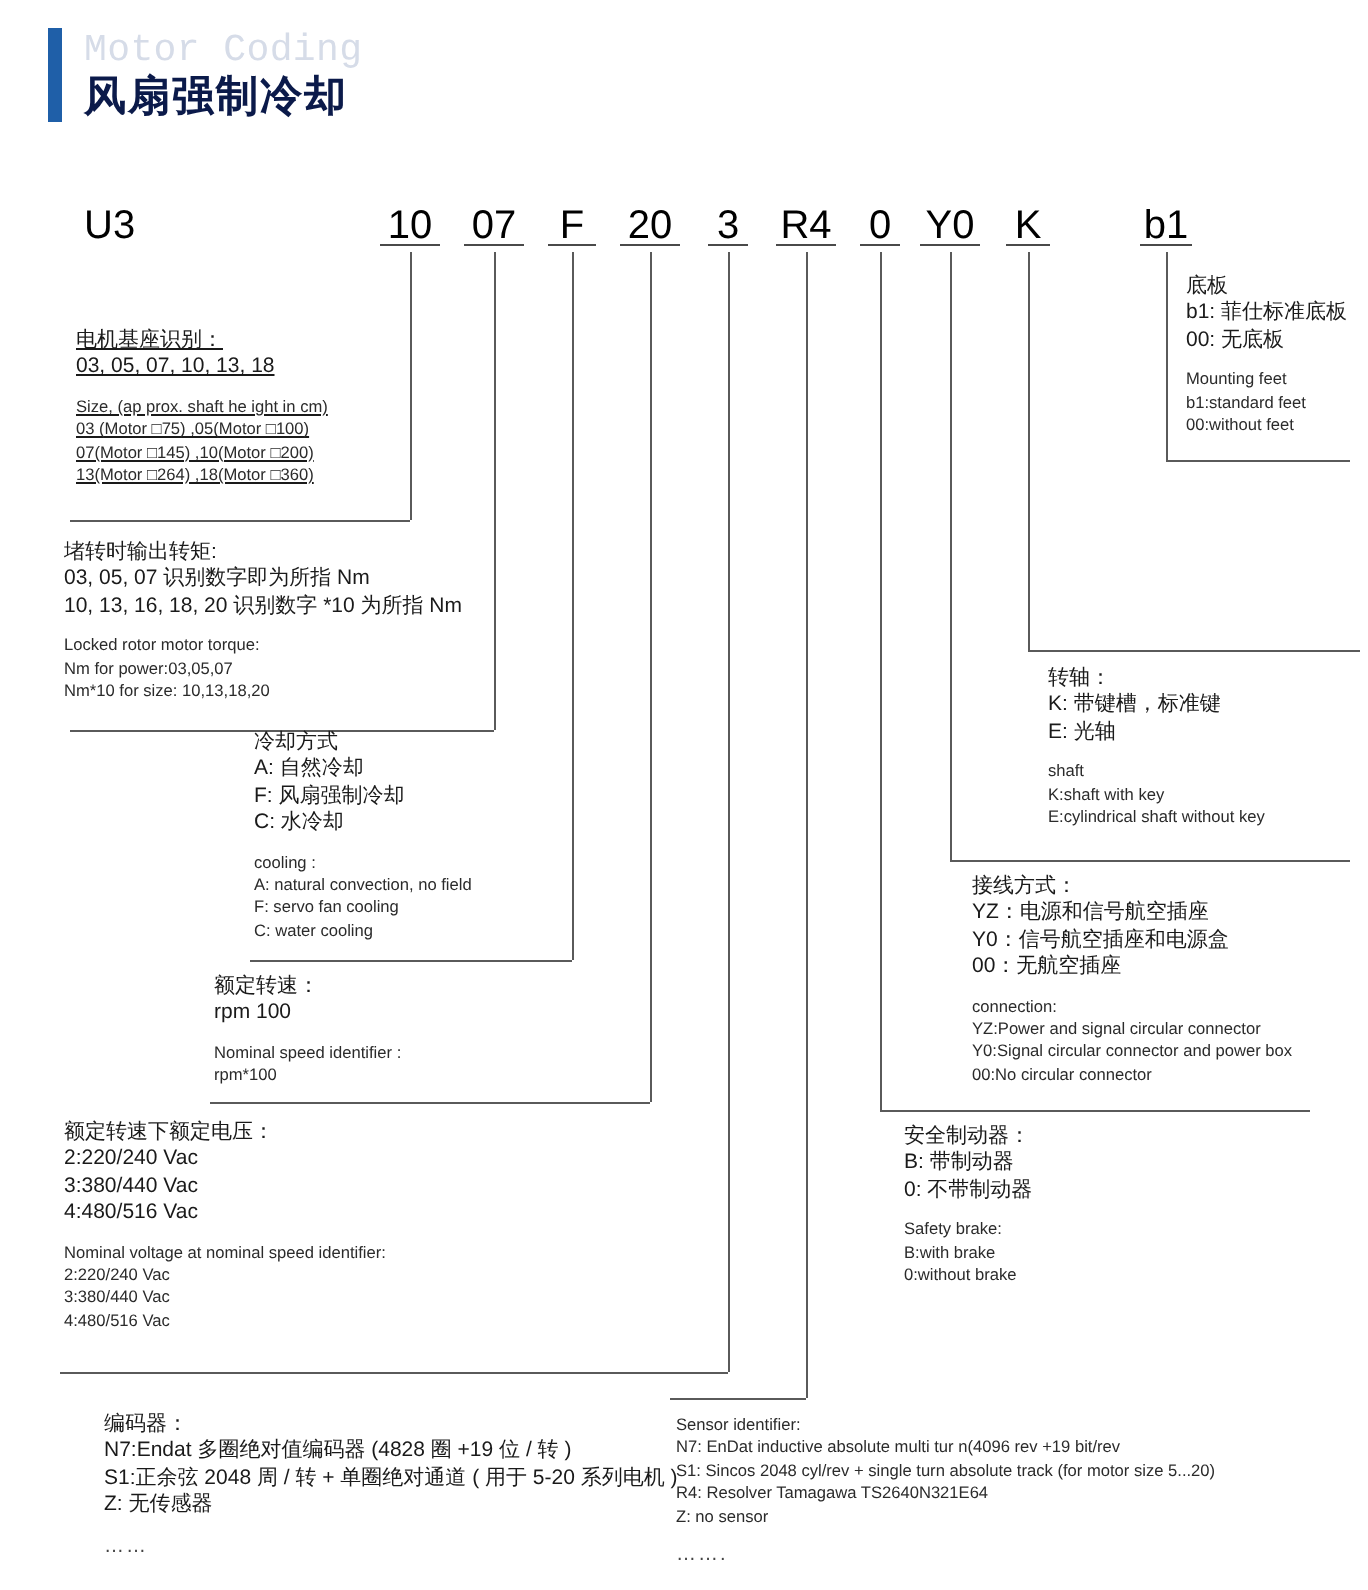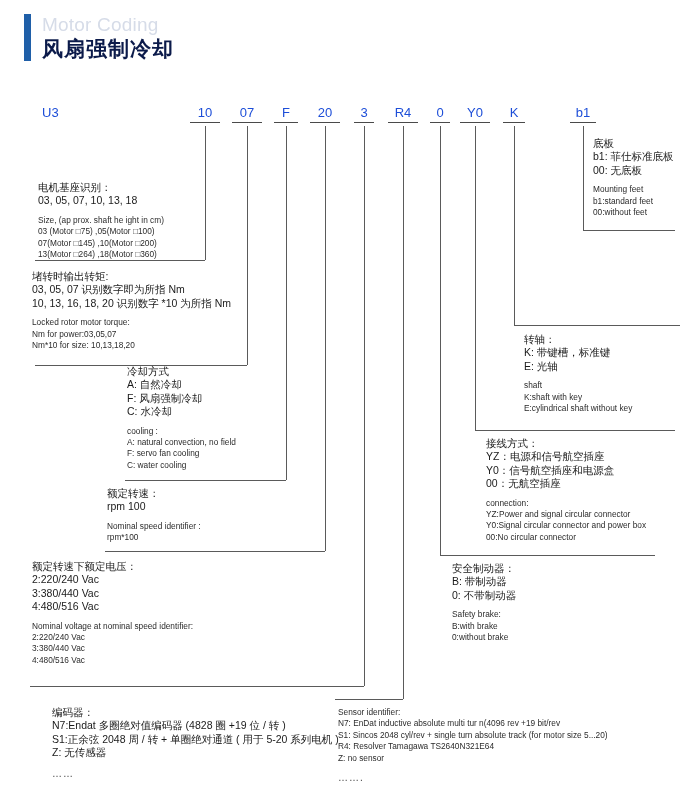--- a/index.html
+++ b/index.html
@@ -9,25 +9,25 @@
     font-family:"Liberation Sans","DejaVu Sans",sans-serif;
     color:#1a1a1a;
     overflow:hidden;
   }
   #root{position:relative;width:684px;height:795px;}
 
   
   .hdr{position:absolute;left:24px;top:14px;display:flex;align-items:stretch;}
   .hdr-bar{width:7px;background:#1f5fa8;margin-right:11px;}
   .hdr-txt{display:flex;flex-direction:column;justify-content:center;}
-  .hdr-en{font-size:19px;color:#d6dce8;line-height:22px;letter-spacing:.2px;}
+  .hdr-en{font-size:19px;color:#d6dce8;line-height:22px;letter-spacing:.2px;font-family:Liberation Mono, monospace;}
   .hdr-cn{font-size:21px;color:#0b1a4a;font-weight:bold;line-height:25px;letter-spacing:1px;}
 
   
-  .code{position:absolute;font-size:13px;color:#1d4ed8;line-height:18px;
+  .code{position:absolute;font-size:20px;color:#000000;line-height:18px;
         text-align:center;white-space:nowrap;}
   .code.u3{text-align:left;}
   .code-ul{position:absolute;border-bottom:1.3px solid #4a4a4a;}
 
   
   .vline{position:absolute;width:0;border-left:1px solid #5a5a5a;}
   .hline{position:absolute;height:0;border-top:1px solid #5a5a5a;}
 
   
   .blk{position:absolute;white-space:nowrap;}
@@ -104,21 +104,21 @@
 
   <div class="vline" style="left:475px;top:126px;height:304px;"></div>
   <div class="hline" style="left:475px;top:430px;width:200px;"></div>
 
   <div class="vline" style="left:514px;top:126px;height:199px;"></div>
   <div class="hline" style="left:514px;top:325px;width:166px;"></div>
 
   <div class="vline" style="left:583px;top:126px;height:104px;"></div>
   <div class="hline" style="left:583px;top:230px;width:92px;"></div>
 
-  <div class="blk" style="left:38px;top:181px;">
+  <div class="blk" style="left:38px;top:164px;text-decoration:underline;">
     <div class="cn">电机基座识别：</div>
     <div class="cn">03, 05, 07, 10, 13, 18</div>
     <div class="gap"></div>
     <div class="en">Size, (ap prox. shaft he ight in cm)</div>
     <div class="en">03 (Motor □75) ,05(Motor □100)</div>
     <div class="en">07(Motor □145) ,10(Motor □200)</div>
     <div class="en">13(Motor □264) ,18(Motor □360)</div>
   </div>
 
   <div class="blk" style="left:32px;top:270px;">

